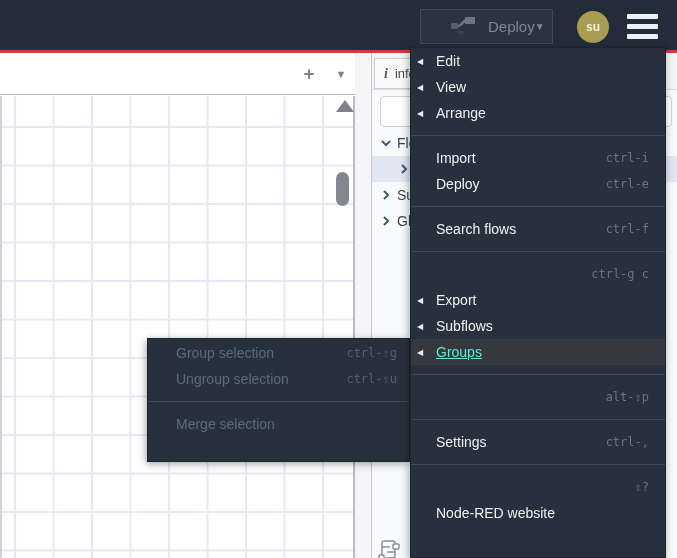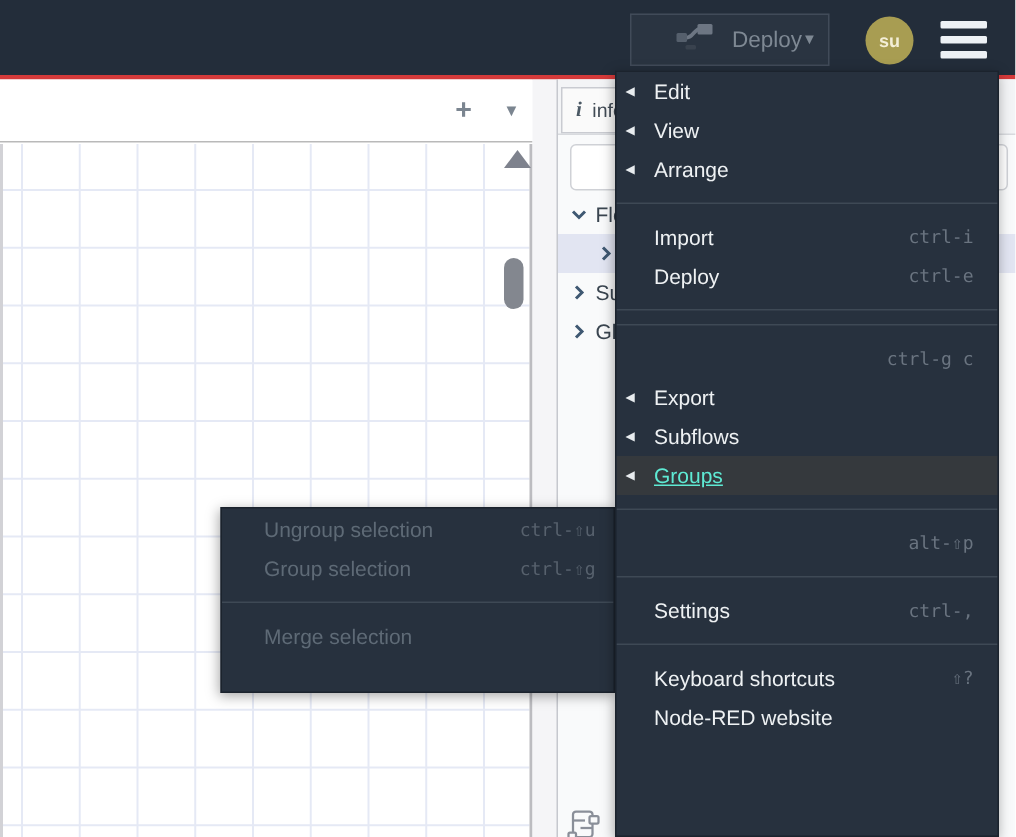--- a/index.html
+++ b/index.html
@@ -201,20 +201,24 @@
       <li class="mi">
         <span class="mlabel">Import</span>
         <span class="sc">ctrl-i</span>
       </li>
       <li class="mi">
         <span class="mlabel">Deploy</span>
         <span class="sc">ctrl-e</span>
       </li>
       <li class="msep"></li>
 
+      <li class="mi">
+        <span class="mlabel">Search flows</span>
+        <span class="sc">ctrl-f</span>
+      </li>
       <li class="msep"></li>
 
       <li class="mi">
         <span class="sc">ctrl-g c</span>
       </li>
       <li class="mi">
         <span class="arrow">◀</span>
         <span class="mlabel">Export</span>
       </li>
       <li class="mi">
@@ -232,39 +236,38 @@
       </li>
       <li class="msep"></li>
 
       <li class="mi">
         <span class="mlabel">Settings</span>
         <span class="sc">ctrl-,</span>
       </li>
       <li class="msep"></li>
 
       <li class="mi">
-        <span class="mlabel">Keyboard shortcuts</span>
         <span class="sc">⇧?</span>
       </li>
       <li class="mi">
         <span class="mlabel">Node-RED website</span>
       </li>
     </ul>
   </div>
 
   <div class="submenu">
     <ul>
       <li class="mi">
+        <span class="mlabel">Group selection</span>
+        <span class="sc">ctrl-⇧g</span>
+      </li>
+      <li class="mi">
         <span class="mlabel">Ungroup selection</span>
         <span class="sc">ctrl-⇧u</span>
       </li>
-      <li class="mi">
-        <span class="mlabel">Group selection</span>
-        <span class="sc">ctrl-⇧g</span>
-      </li>
       <li class="msep"></li>
       <li class="mi">
         <span class="mlabel">Merge selection</span>
       </li>
     </ul>
   </div>
 
 </div>
 
 </body></html>

